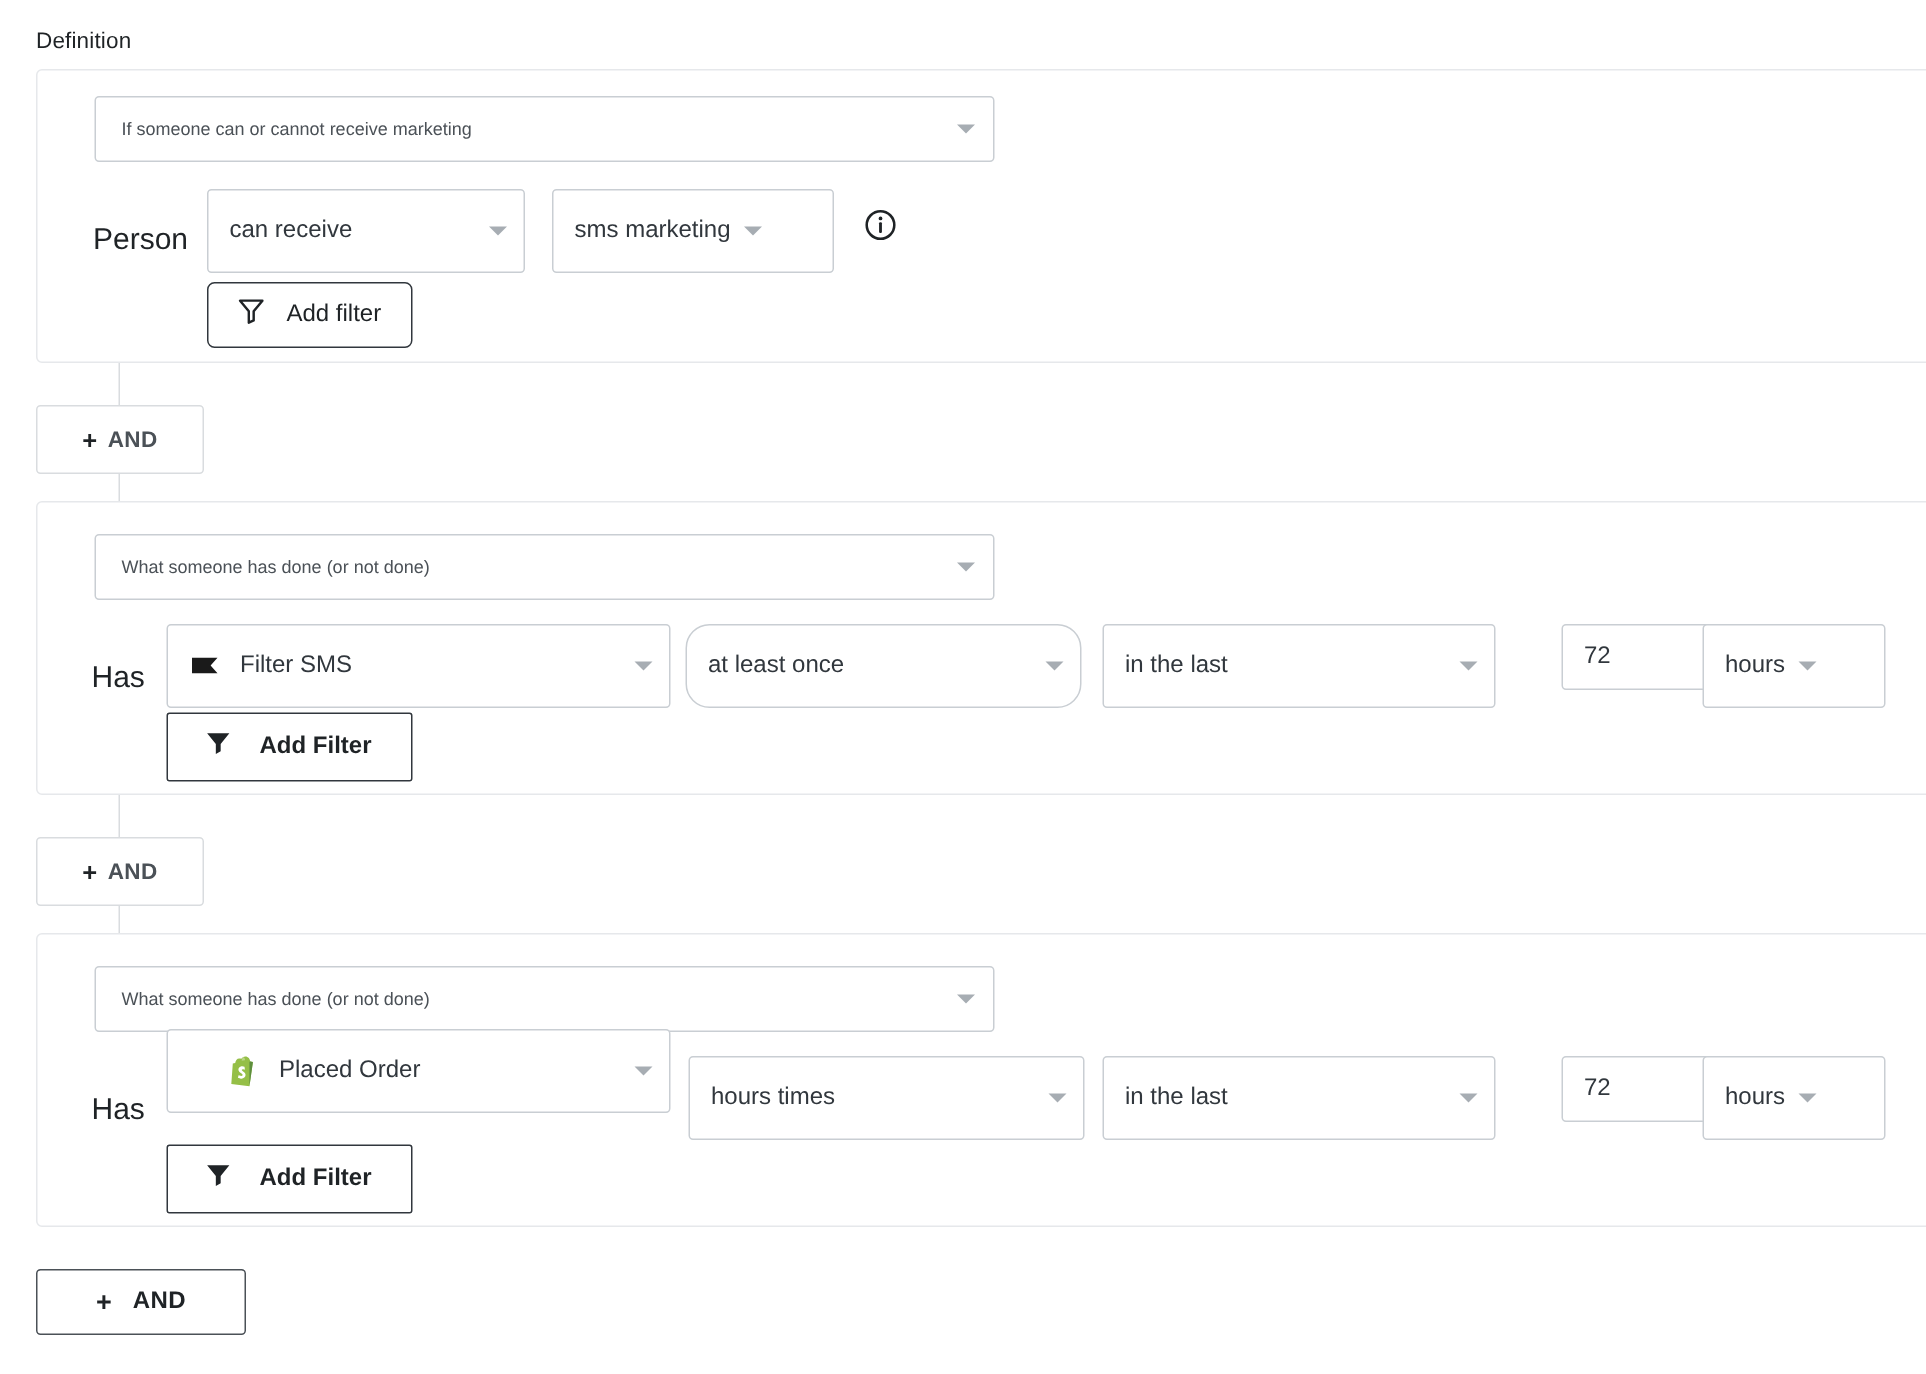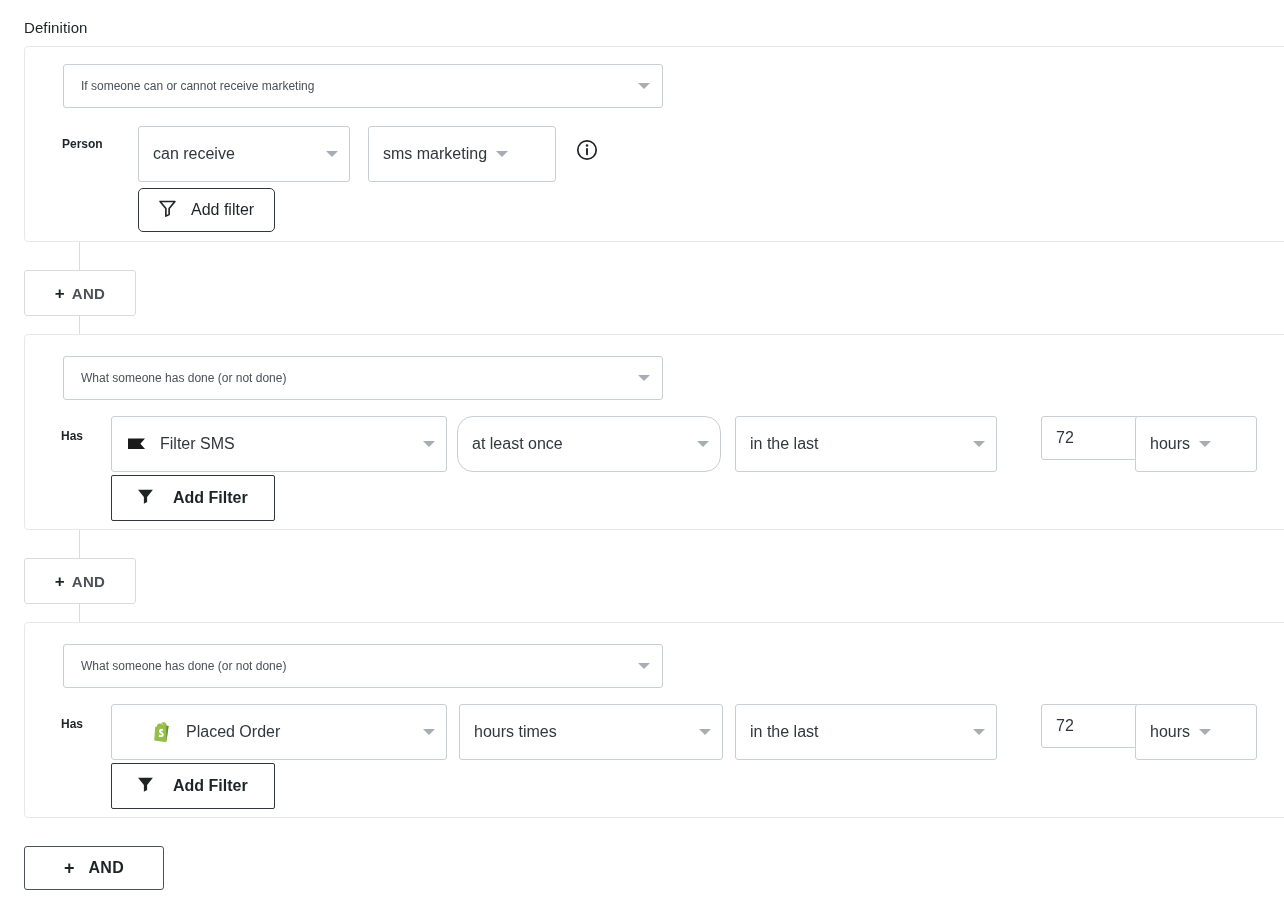--- a/index.html
+++ b/index.html
@@ -139,23 +139,24 @@
   .caret {
     width: 0; height: 0; flex: 0 0 auto;
     border-left: 6px solid transparent;
     border-right: 6px solid transparent;
     border-top: 6px solid #a7adb3;
   }
 
   
   .row-label {
     position: absolute;
-    font-size: 12px;
-    font-weight: 700;
+    font-size: 20px;
+    font-weight: 400;
     color: #1f2326;
+    margin-top: 12px;
   }
 
   
   .info-icon {
     position: absolute;
     width: 22px; height: 22px;
     cursor: pointer;
   }
 
   
@@ -298,21 +299,21 @@
   </div>
 
   <div class="group-card g3">
     <div class="type-select" style="left:38px; top:21px; width:600px;">
       <span class="txt">What someone has done (or not done)</span>
       <span class="caret"></span>
     </div>
 
     <div class="row-label" style="left:36px; top:94px;">Has</div>
 
-    <div class="sel" style="left:86px; top:81px; width:336px;padding-left:40px;">
+    <div class="sel" style="left:86px; top:63px; width:336px;padding-left:40px;">
       <span class="metric-icon">
         <svg width="21" height="22" viewBox="0 0 21 22" aria-hidden="true">
           <path d="M6.4 2.6 C5.1 2.6 4.1 3.9 3.8 5.6 L2.2 5.95 L1.2 19.6 L13.3 21.2 L15.6 5.0 L13.9 4.7
                    C13.6 3.0 12.5 1.3 10.6 1.3 C9.3 1.3 8.4 2.0 7.9 2.9 C7.5 2.7 7.0 2.6 6.4 2.6 Z" fill="#95BF47"></path>
           <path d="M13.9 4.7 L15.6 5.0 L13.3 21.2 L13.3 4.8 Z" fill="#5E8E3E"></path>
           <path d="M10.3 3.0 C10.0 2.3 9.5 1.9 9.0 1.9 C8.5 2.4 8.2 3.2 8.1 4.1 L10.3 3.8 Z" fill="#ffffff" opacity="0.35"></path>
           <path d="M10.0 8.2 C9.3 7.85 8.6 7.7 7.9 7.85 C6.3 8.2 5.6 9.6 6.1 10.9
                    C6.5 11.9 7.5 12.3 8.2 12.8 C8.7 13.15 8.9 13.5 8.7 13.9
                    C8.5 14.3 7.9 14.4 7.3 14.2 C6.7 14.0 6.2 13.6 6.2 13.6 L5.6 15.4
                    C5.6 15.4 6.3 16.0 7.6 16.1 C9.4 16.25 10.6 15.2 10.7 13.7

